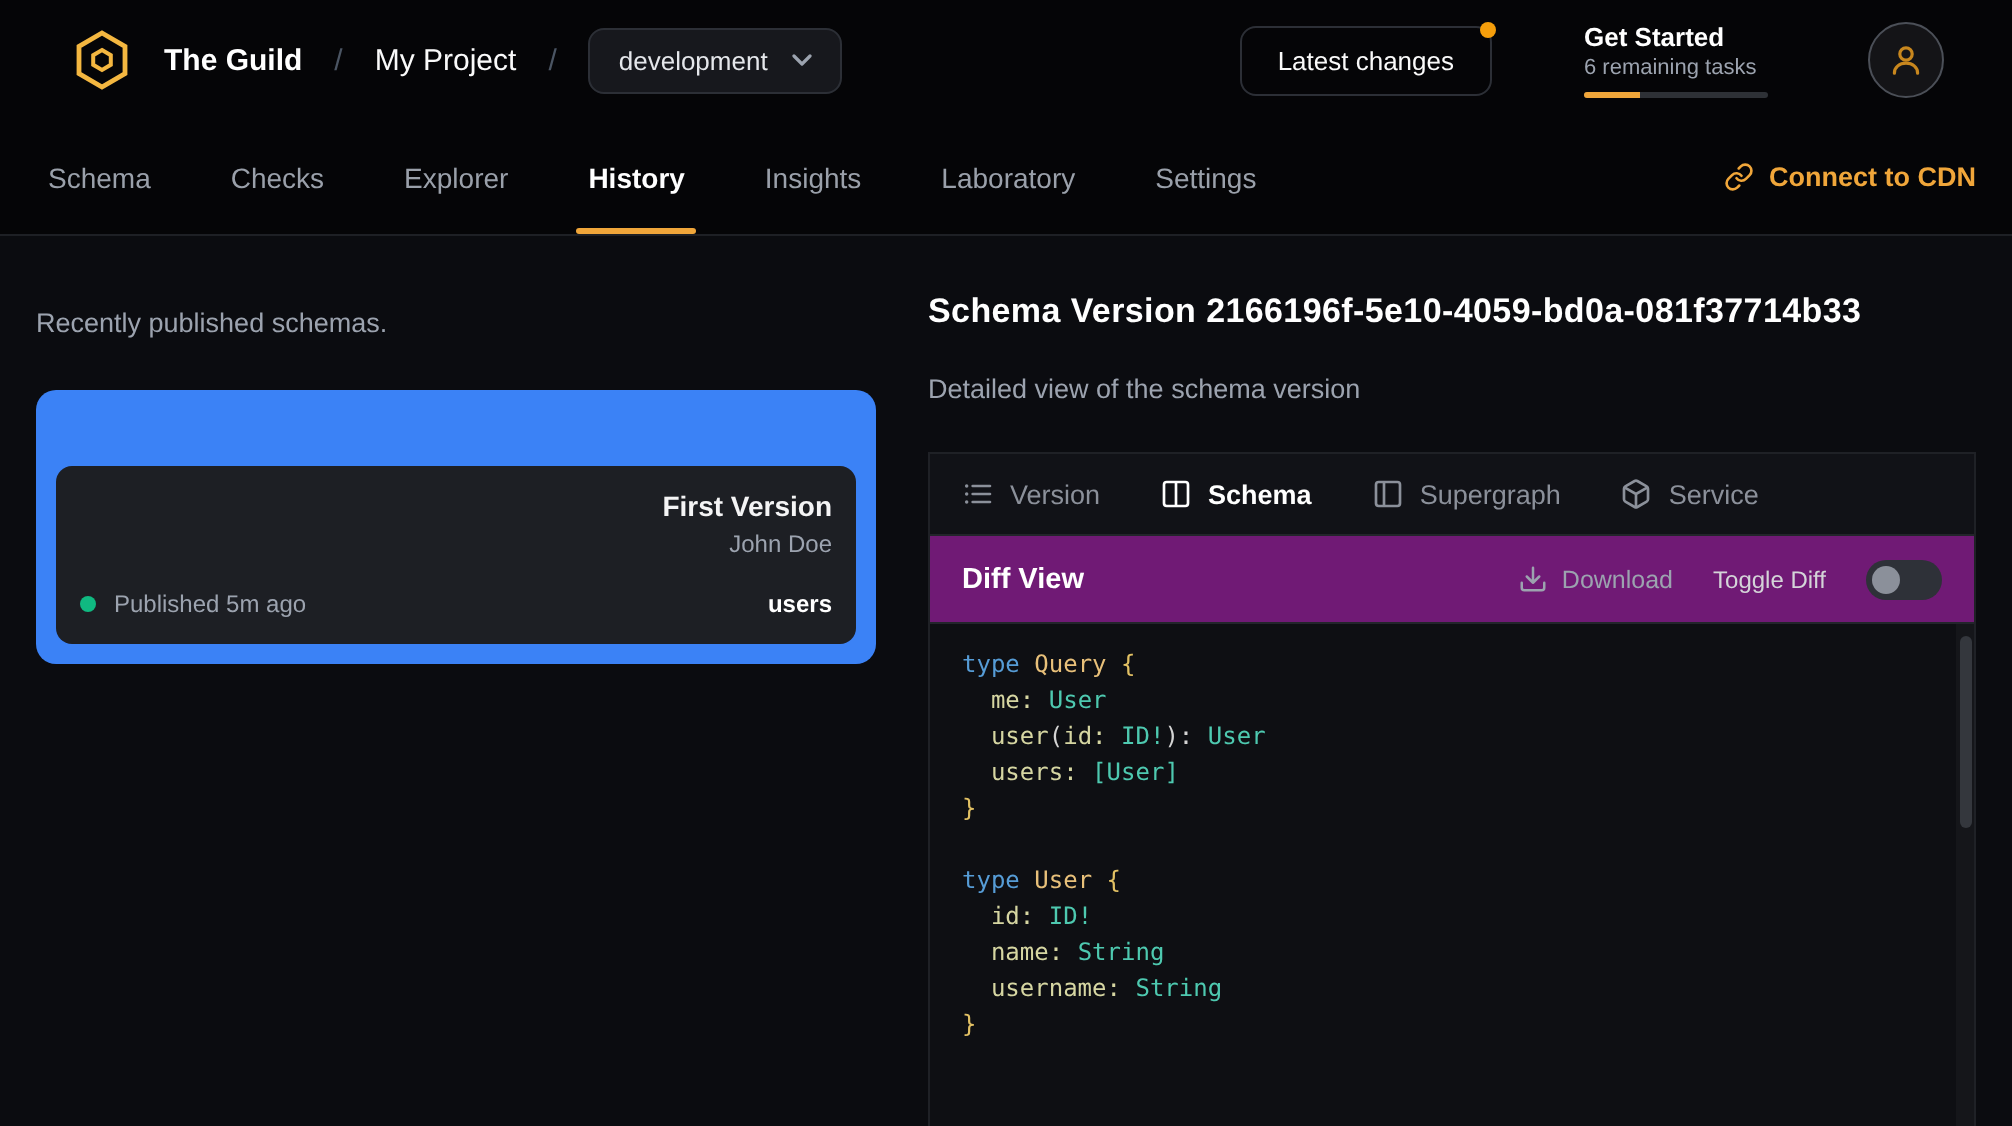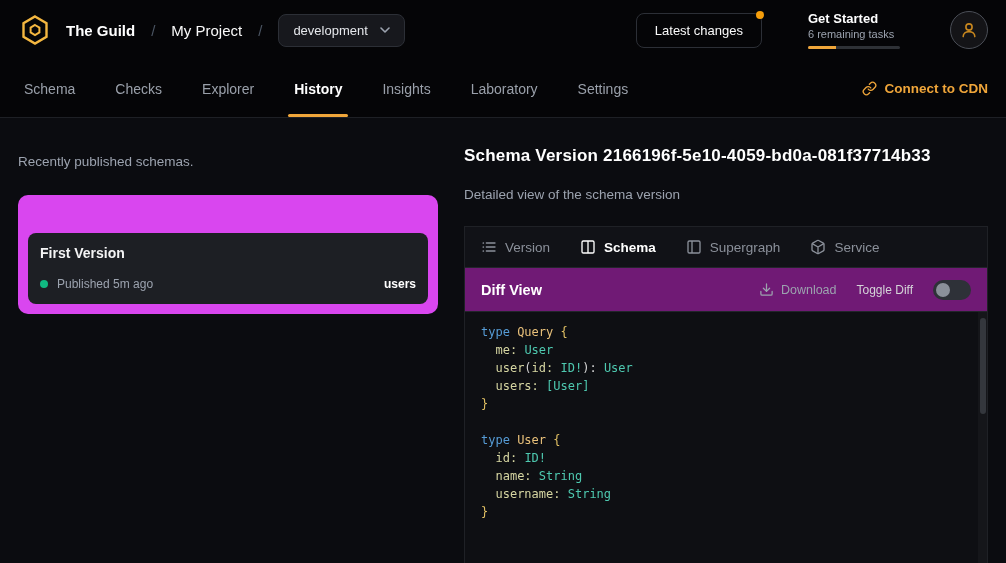--- a/index.html
+++ b/index.html
@@ -1,20 +1,20 @@
 <!DOCTYPE html>
 <html><head>
 <meta charset="utf-8">
 <style>
   * { margin:0; padding:0; box-sizing:border-box; }
   html,body { width:1006px; height:563px; overflow:hidden; background:#0b0c10;
               font-family:"Liberation Sans", sans-serif; color:#e5e7eb; }
 
   
-  .header { height:60px; display:flex; align-items:center; padding:0 18px; background:#050507; }
+  .header { height:60px; display:flex; align-items:center; padding:0 34px; background:#050507; }
   .logo { width:34px; height:34px; display:flex; align-items:center; justify-content:center; cursor:pointer; }
   .brand { font-size:15px; font-weight:600; color:#fff; margin-left:14px; cursor:pointer; }
   .crumb { font-size:15px; font-weight:500; color:#fafafa; cursor:pointer; }
   .sep { color:#4b5563; margin:0 16px; font-size:15px; }
   .env-btn { display:flex; align-items:center; gap:12px; background:#17181d; border:1px solid #2c2f36;
              border-radius:8px; padding:8px 14px; font-size:13px; color:#e5e7eb; cursor:pointer;
              font-family:"Liberation Sans", sans-serif; }
   .chev svg { display:block; }
   .header-right { margin-left:auto; display:flex; align-items:center; }
   .latest-btn { position:relative; background:transparent; border:1px solid #2c2f36; border-radius:8px;
@@ -38,21 +38,21 @@
   .nav-tab.active::after { content:''; position:absolute; left:0; right:0; bottom:0; height:3px;
              background:#f0a63a; border-radius:2px; }
   .cdn-link { margin-left:auto; display:flex; align-items:center; gap:8px; color:#f0a63a;
               font-size:13.5px; font-weight:600; cursor:pointer; }
 
   
   .main { display:flex; padding:0 18px; gap:26px; }
   .left-col { width:420px; flex-shrink:0; padding-top:28px; }
   .col-title { font-size:19px; font-weight:700; color:#fff; }
   .col-sub { margin-top:8px; font-size:13.5px; color:#9ca3af; }
-  .versions-card { margin-top:26px; background:#d946ef; border-radius:10px; padding:38px 10px 10px 10px; }
+  .versions-card { margin-top:26px; background:#3b82f6; border-radius:10px; padding:38px 10px 10px 10px;text-align:right; }
   .version-item { background:#1d1f24; border-radius:8px; padding:12px 12px 13px 12px; cursor:pointer; }
   .v-name { font-size:14px; font-weight:600; color:#f4f4f5; }
   .v-author { font-size:12px; color:#9ca3af; margin-top:4px; }
   .v-row { display:flex; align-items:center; margin-top:16px; }
   .v-dot { width:8px; height:8px; border-radius:50%; background:#10b981; margin-right:9px; flex-shrink:0; }
   .v-status { font-size:12px; color:#9ca3af; }
   .v-badge { margin-left:auto; font-size:12px; font-weight:700; color:#fff; }
 
   .right-col { flex:1; min-width:0; padding-top:28px; }
   .detail-title { font-size:17px; font-weight:700; color:#fff; letter-spacing:.2px; }
@@ -141,20 +141,21 @@
 </nav>
 
 <div class="main">
 
   <div class="left-col">
     <div class="col-sub">Recently published schemas.</div>
 
     <div class="versions-card">
       <div class="version-item">
         <div class="v-name">First Version</div>
+        <div class="v-author">John Doe</div>
         <div class="v-row">
           <span class="v-dot"></span>
           <span class="v-status">Published 5m ago</span>
           <span class="v-badge">users</span>
         </div>
       </div>
     </div>
   </div>
 
   <div class="right-col">

